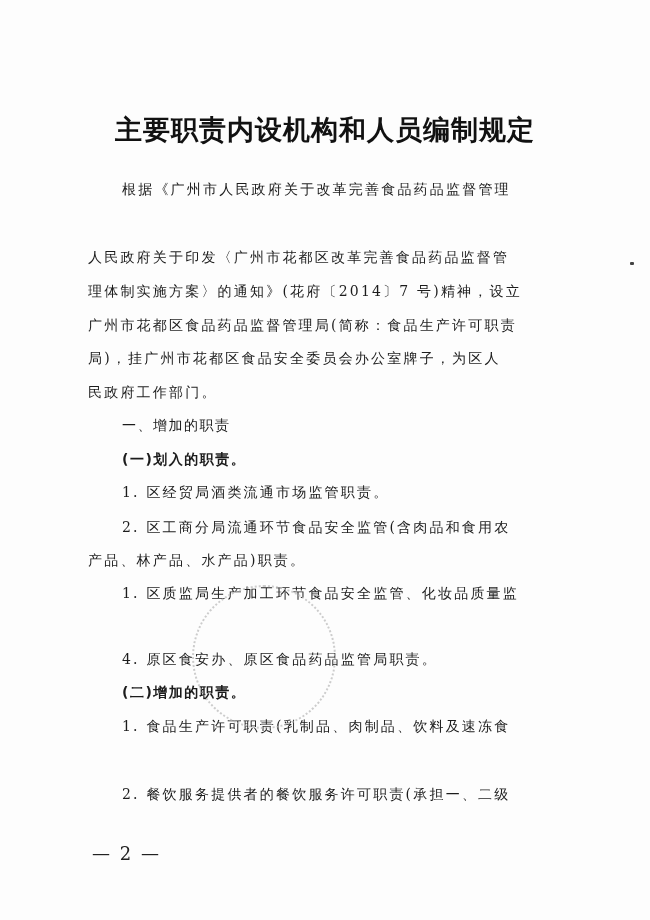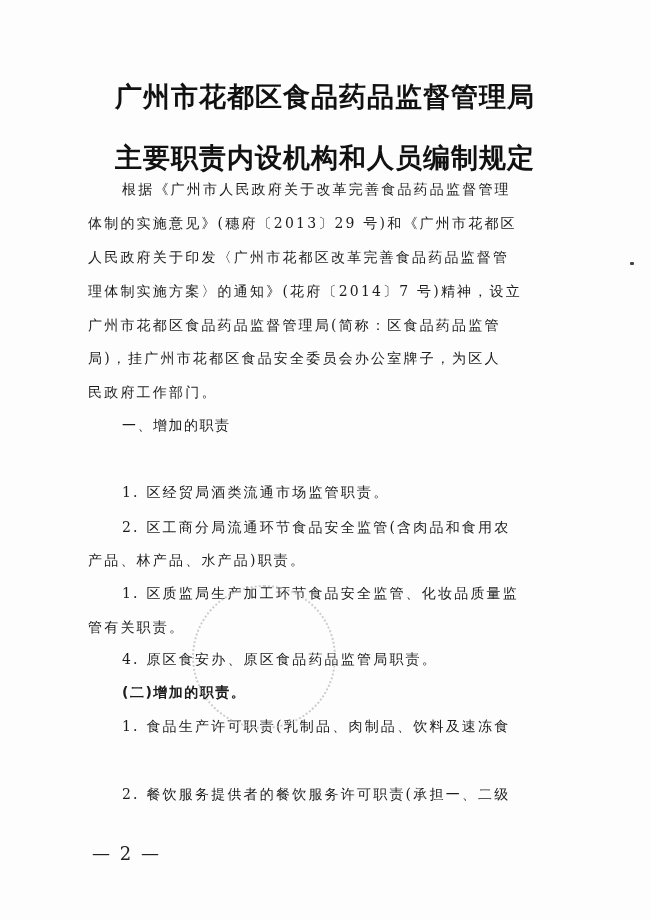--- a/index.html
+++ b/index.html
@@ -3,55 +3,53 @@
 <meta charset="utf-8">
 <style>
   html, body { margin: 0; padding: 0; background: #ffffff; }
   body { width: 650px; height: 920px; position: relative; overflow: hidden;
          font-family: "DejaVu Serif", "Liberation Serif", serif; color: #1a1a1a; }
   .page { position: absolute; left: 0; top: 0; width: 650px; height: 920px; background: #fdfdfd; }
   .title { position: absolute; left: 0; width: 650px; text-align: center;
            font-family: "DejaVu Sans", "Liberation Sans", sans-serif; font-weight: bold;
            font-size: 27px; letter-spacing: 1px; color: #111; line-height: 34px; }
   .t1 { top: 80px; }
-  .t2 { top: 113px; margin-top: 28px; }
+  .t2 { top: 113px; }
   .line { position: absolute; left: 88px; width: 480px; font-size: 14px; line-height: 24px;
           white-space: nowrap; letter-spacing: 2.2px; color: #1c1c1c; }
   .indent { left: 122px; }
   .bold { font-family: "DejaVu Sans", "Liberation Sans", sans-serif; font-weight: bold; letter-spacing: 1.5px; }
   .heading { font-family: "DejaVu Sans", "Liberation Sans", sans-serif; letter-spacing: 1.5px; }
   .footer { position: absolute; left: 92px; top: 843px; font-size: 18px; letter-spacing: 2px; color: #222; }
   .stamp { position: absolute; left: 192px; top: 585px; width: 140px; height: 140px; border-radius: 50%;
            border: 2px dotted #b8b8b8; opacity: 0.7; }
   .speck { position: absolute; width: 4px; height: 3px; background: #444; border-radius: 1px; }
 </style>
 </head>
 <body>
 
 <div class="page">
 
-  <div class="title t1">广州市花都区食品药品监督管理局</div>
   <div class="title t2">主要职责内设机构和人员编制规定</div>
 
   <div class="line indent" style="top:177px">根据《广州市人民政府关于改革完善食品药品监督管理</div>
-  <div class="line" style="top:211px">体制的实施意见》(穗府〔2013〕29 号)和《广州市花都区</div>
   <div class="line" style="top:245px">人民政府关于印发〈广州市花都区改革完善食品药品监督管</div>
   <div class="line" style="top:279px">理体制实施方案〉的通知》(花府〔2014〕7 号)精神，设立</div>
-  <div class="line" style="top:313px">广州市花都区食品药品监督管理局(简称：区食品药品监管</div>
+  <div class="line" style="top:313px">广州市花都区食品药品监督管理局(简称：食品生产许可职责</div>
   <div class="line" style="top:346px">局)，挂广州市花都区食品安全委员会办公室牌子，为区人</div>
   <div class="line" style="top:380px">民政府工作部门。</div>
 
   <div class="line indent heading" style="top:413px">一、增加的职责</div>
 
+  <div class="line indent bold" style="top:447px">(一)划入的职责。</div>
 
   <div class="line indent" style="top:480px">1. 区经贸局酒类流通市场监管职责。</div>
   <div class="line indent" style="top:515px">2. 区工商分局流通环节食品安全监管(含肉品和食用农</div>
   <div class="line" style="top:548px">产品、林产品、水产品)职责。</div>
   <div class="line indent" style="top:581px">1. 区质监局生产加工环节食品安全监管、化妆品质量监</div>
-  <div class="line" style="top:615px">管有关职责。</div>
   <div class="line indent" style="top:647px">4. 原区食安办、原区食品药品监管局职责。</div>
 
   <div class="line indent bold" style="top:680px">(二)增加的职责。</div>
 
   <div class="line indent" style="top:714px">1. 食品生产许可职责(乳制品、肉制品、饮料及速冻食</div>
   <div class="line indent" style="top:782px">2. 餐饮服务提供者的餐饮服务许可职责(承担一、二级</div>
 
   <div class="stamp"></div>
   <div class="speck" style="left:630px; top:262px;"></div>
 

